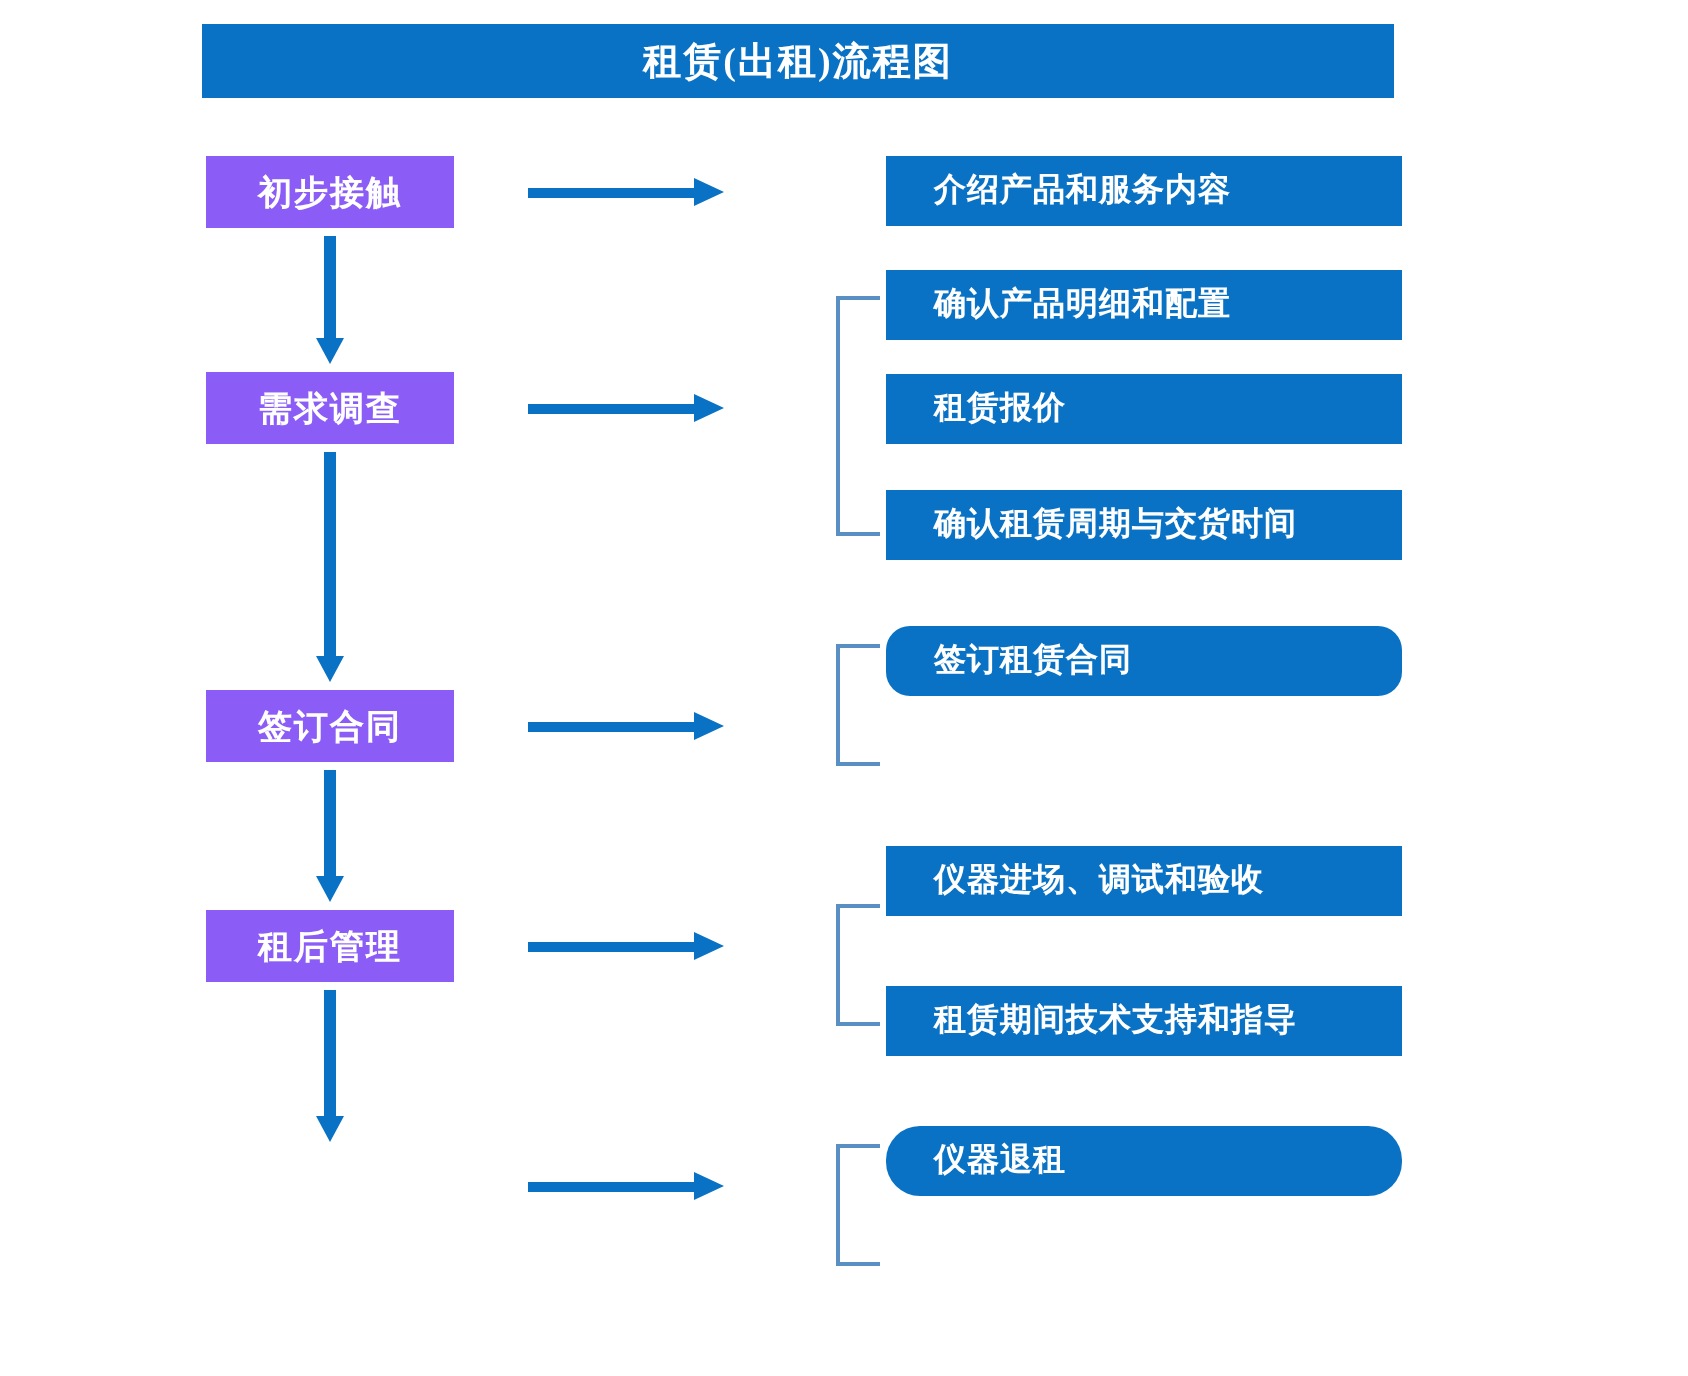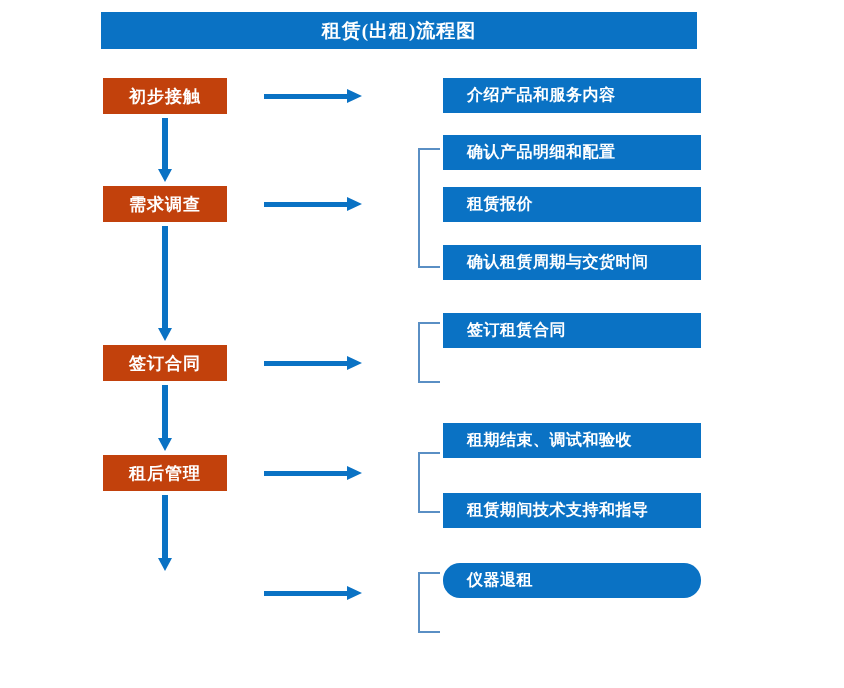--- a/index.html
+++ b/index.html
@@ -35,21 +35,21 @@
     justify-content: center;
     box-sizing: border-box;
   }
 
   
   .stage-box {
     position: absolute;
     left: 103px;
     width: 124px;
     height: 36px;
-    background: #c2410c;
+    background: #8b5cf6;
     color: #ffffff;
     font-size: 17px;
     font-weight: bold;
     letter-spacing: 1px;
     display: flex;
     align-items: center;
     justify-content: center;
     box-sizing: border-box;
   }
 
@@ -183,18 +183,18 @@
 
   <div class="bracket" style="top:148px; height:120px;"></div>
   <div class="bracket" style="top:322px; height:61px;"></div>
   <div class="bracket" style="top:452px; height:61px;"></div>
   <div class="bracket" style="top:572px; height:61px;"></div>
 
   <div class="detail-box" style="top:78px;">介绍产品和服务内容</div>
   <div class="detail-box" style="top:135px;">确认产品明细和配置</div>
   <div class="detail-box" style="top:187px;">租赁报价</div>
   <div class="detail-box" style="top:245px;">确认租赁周期与交货时间</div>
-  <div class="detail-box" style="top:313px;">签订租赁合同</div>
-  <div class="detail-box" style="top:423px;">租期结束、调试和验收</div>
+  <div class="detail-box" style="top:313px;border-radius:12px;">签订租赁合同</div>
+  <div class="detail-box" style="top:423px;">仪器进场、调试和验收</div>
   <div class="detail-box" style="top:493px;">租赁期间技术支持和指导</div>
   <div class="detail-box" style="top:563px;border-radius:17px;">仪器退租</div>
 
 </div>
 
 </body></html>

